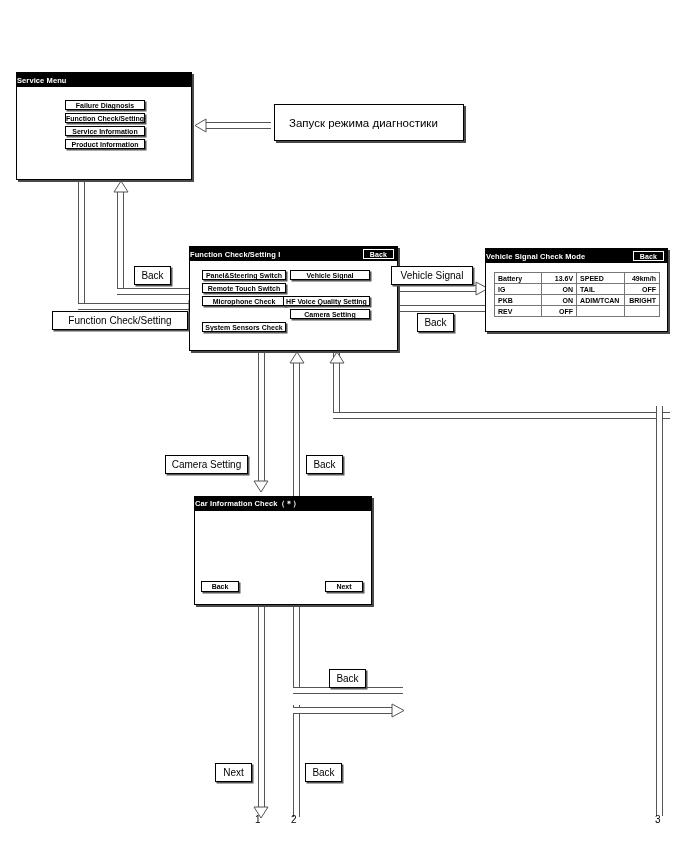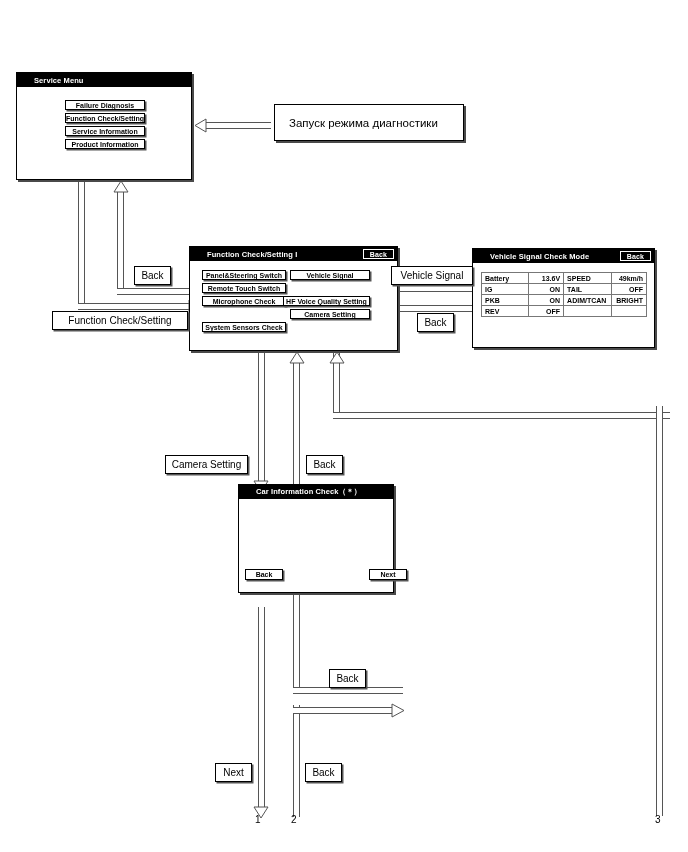--- a/index.html
+++ b/index.html
@@ -4,21 +4,21 @@
 <style>
   html,body{margin:0;padding:0;background:#ffffff;}
   body{font-family:"Liberation Sans", sans-serif;}
   #canvas{position:relative;width:688px;height:852px;background:#fff;overflow:hidden;}
 
   
   .screen{position:absolute;background:#fff;border:1px solid #000;
           box-shadow:2px 2px 0 #4a4a4a;box-sizing:border-box;}
   .screen .titlebar{position:relative;background:#000;color:#fff;height:14px;
           font-size:7.5px;font-weight:bold;letter-spacing:.1px;
-          display:flex;align-items:center;padding:0 17px;box-sizing:border-box;}
+          display:flex;align-items:center;padding:0 0;box-sizing:border-box;}
   .screen .titlebar .ttl{white-space:nowrap;}
   .screen .body{position:relative;}
 
   
   .sbtn{position:absolute;border:1px solid #000;background:#fff;
         box-shadow:1.5px 1.5px 0 #555;
         font-size:7px;font-weight:bold;color:#000;
         display:flex;align-items:center;justify-content:center;
         box-sizing:border-box;text-align:center;white-space:nowrap;}
   .backbtn{position:absolute;right:3px;top:2px;border:1px solid #fff;background:#000;
@@ -176,21 +176,21 @@
       </div>
       <div class="sbtn" style="left:93px;top:35px;width:87px;height:10px;">
         <span>HF Voice Quality Setting</span>
       </div>
       <div class="sbtn" style="left:100px;top:48px;width:80px;height:10px;">
         <span>Camera Setting</span>
       </div>
     </div>
   </div>
 
-  <div class="screen" style="left:472px;top:248px;width:183px;height:100px;">
+  <div class="screen" style="left:485px;top:248px;width:183px;height:84px;">
     <div class="titlebar">
       <span class="ttl">Vehicle Signal Check Mode</span>
       <div class="backbtn">
         <span>Back</span>
       </div>
     </div>
     <div class="body">
       <table class="vtable" style="left:8px;top:9px;width:166px;">
         <tbody>
             <tr>
@@ -215,21 +215,21 @@
           <td class="lbl">REV</td>
           <td class="val">OFF</td>
           <td class="lbl"></td>
           <td class="val"></td>
         </tr>
       </tbody>
         </table>
     </div>
   </div>
 
-  <div class="screen" style="left:194px;top:484px;width:156px;height:109px;margin-left:44px;">
+  <div class="screen" style="left:194px;top:496px;width:178px;height:109px;">
     <div class="titlebar">
       <span class="ttl">Car Information Check（＊）</span>
     </div>
     <div class="body">
       <div class="sbtn" style="left:6px;top:70px;width:38px;height:11px;">
         <span>Back</span>
       </div>
       <div class="sbtn" style="left:130px;top:70px;width:38px;height:11px;">
         <span>Next</span>
       </div>

